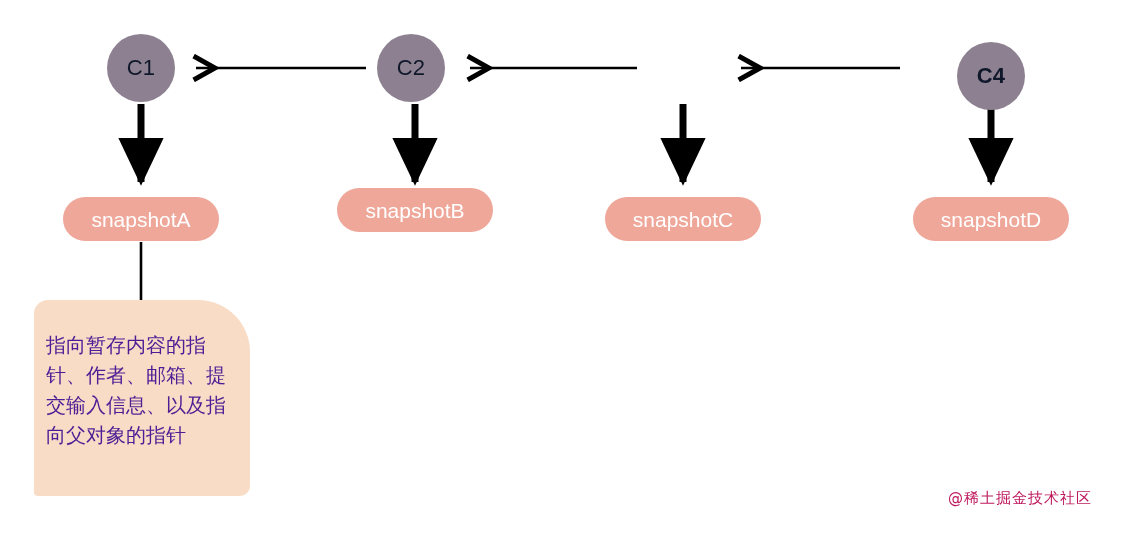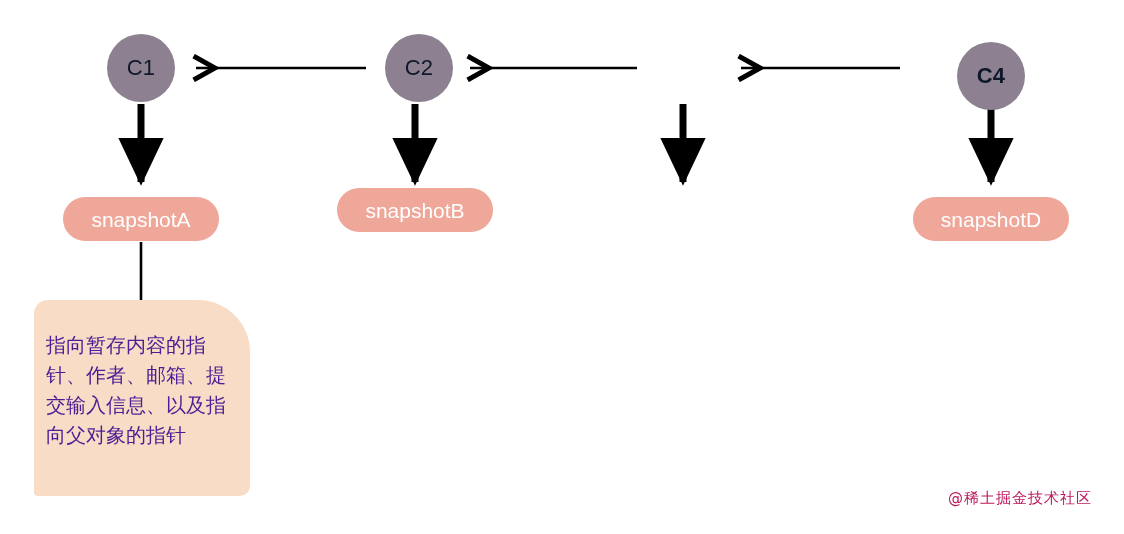--- a/index.html
+++ b/index.html
@@ -129,32 +129,35 @@
     </g>
 
     <g>
       <line x1="141" y1="242" x2="141" y2="300" stroke="#000000" stroke-width="2.6"></line>
     </g>
   </svg>
 
   <div class="commit-node" style="left:107px; top:34px;">
     <span class="commit-label">C1</span>
   </div>
-  <div class="commit-node" style="left:385px; top:34px;">
+  <div class="commit-node" style="left:377px; top:34px;">
     <span class="commit-label">C2</span>
   </div>
   <div class="commit-node" style="left:957px; top:42px;font-weight:bold;">
     <span class="commit-label">C4</span>
   </div>
 
   <div class="snapshot-node" style="left:63px; top:197px; width:156px;">
     <span class="snapshot-label">snapshotA</span>
   </div>
   <div class="snapshot-node" style="left:337px; top:188px; width:156px;">
     <span class="snapshot-label">snapshotB</span>
+  </div>
+  <div class="snapshot-node" style="left:605px; top:197px; width:156px;">
+    <span class="snapshot-label">snapshotC</span>
   </div>
   <div class="snapshot-node" style="left:913px; top:197px; width:156px;">
     <span class="snapshot-label">snapshotD</span>
   </div>
 
   <div class="note-box">
     <div class="note-text">指向暂存内容的指针、作者、邮箱、提交输入信息、以及指向父对象的指针</div>
   </div>
 
   <div class="watermark">@稀土掘金技术社区</div>

